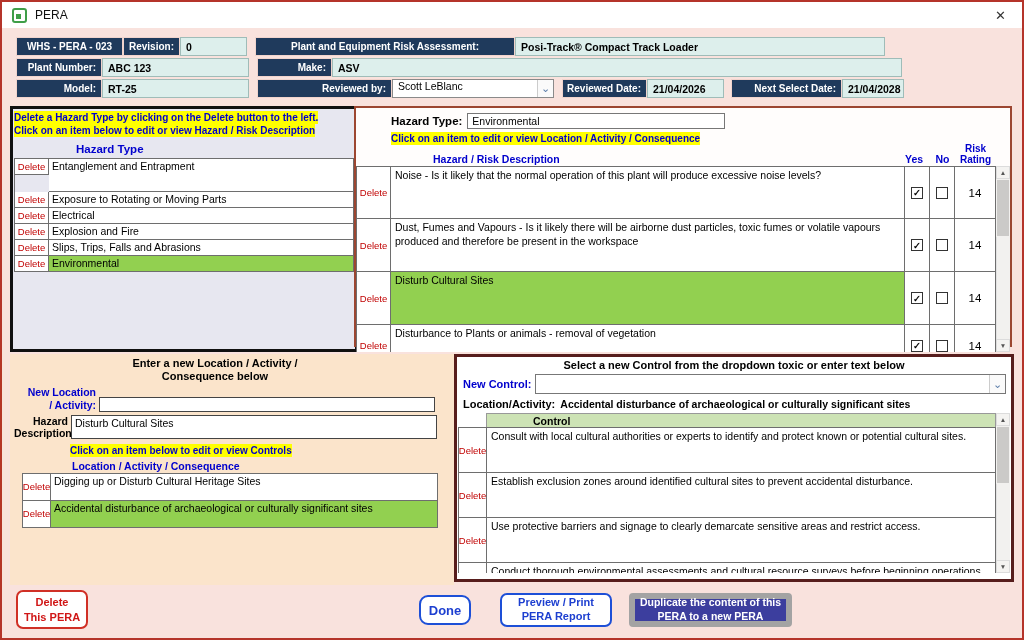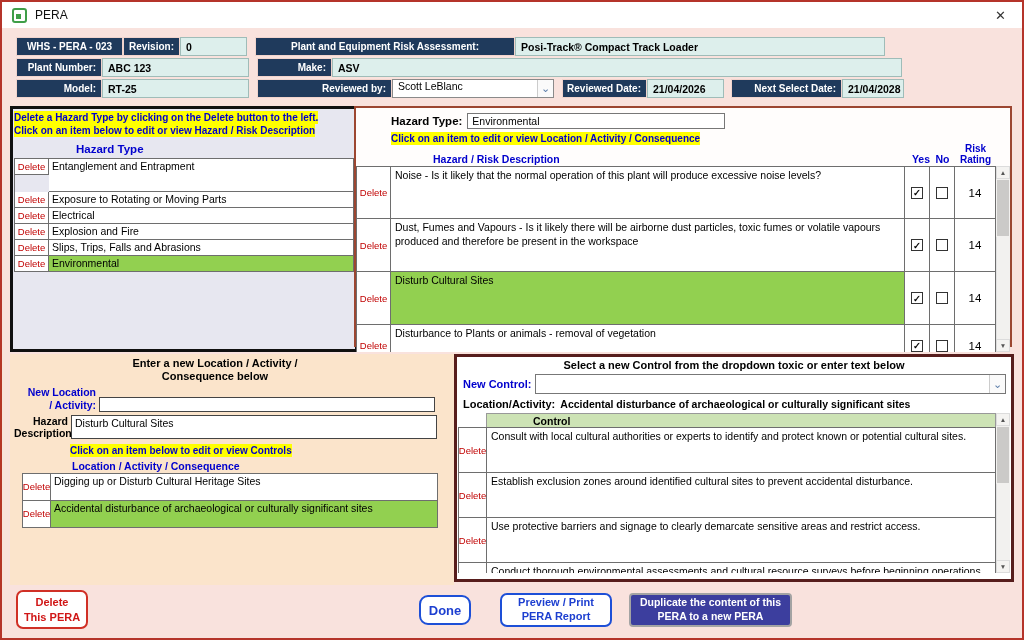--- a/index.html
+++ b/index.html
@@ -96,21 +96,21 @@
   
   .footer { position:absolute; left:0; top:583px; width:1024px; height:55px; }
   .fbtn { position:absolute; display:flex; align-items:center; justify-content:center; text-align:center;
           font-weight:bold; cursor:pointer; background:#fff; }
   .btn-delete-pera { left:14px; top:5px; width:72px; height:39px; border:2px solid #d03026; border-radius:7px;
                      color:#d01616; font-size:11px; line-height:1.3; }
   .btn-done { left:417px; top:10px; width:52px; height:30px; border:2px solid #1d4fd7; border-radius:9px;
               color:#1d3fd0; font-size:13px; }
   .btn-preview { left:498px; top:8px; width:112px; height:34px; border:2px solid #1d4fd7; border-radius:7px;
                  color:#1d3fd0; font-size:11px; line-height:1.25; }
-  .btn-duplicate { left:627px; top:8px; width:163px; height:34px; background:#3c3e9e; border:2px solid #a3a3a3;
+  .btn-duplicate { left:627px; top:8px; width:163px; height:34px; background:#3c3e9e; border:6px solid #a3a3a3;
                    border-radius:4px; color:#fff; font-size:10.5px; line-height:1.3; }
 </style>
 </head>
 <body>
 
 <div class="window">
 
   <div class="titlebar">
     <div class="appicon">
         <div class="appicon-dot"></div>
@@ -189,21 +189,21 @@
 
     <div class="riskPanel">
       <div class="rp-top">
         <span class="lbl">Hazard Type:</span>
         <div class="rp-field">Environmental</div>
       </div>
       <div class="instr rp-instr">Click on an item to edit or view Location / Activity / Consequence</div>
       <div class="rp-headrow">
         <div style="width:35px"></div>
         <div class="bluetxt" style="width:514px;padding-left:42px">Hazard / Risk Description</div>
-        <div class="bluetxt" style="width:25px;text-align:right">Yes</div>
+        <div class="bluetxt" style="width:25px;text-align:left">Yes</div>
         <div class="bluetxt" style="width:25px;text-align:center">No</div>
         <div class="bluetxt prewrap" style="width:41px;text-align:center;font-size:10px;line-height:1.1">Risk
 Rating</div>
       </div>
       <div class="rp-gridwrap">
         <div class="rp-grid tbl">
           <div class="trow" style="height:52px">
             <div class="cell del" style="width:34px">Delete</div>
             <div class="cell c-desc" style="width:514px">Noise - Is it likely that the normal operation of this plant will produce excessive noise levels?</div>
             <div class="cell chkcell" style="width:25px">

